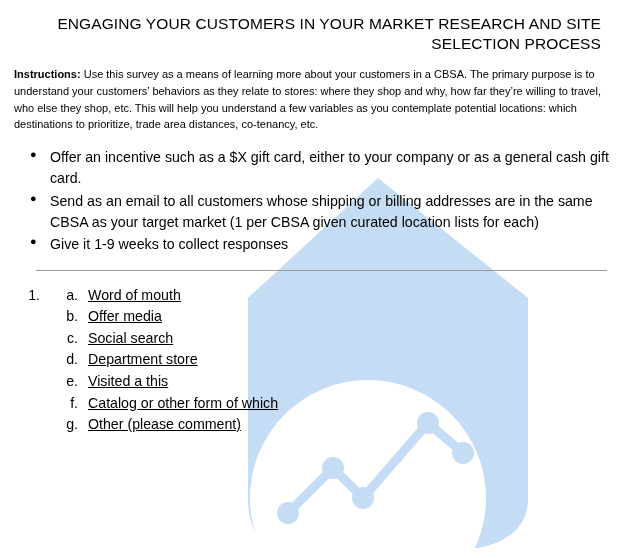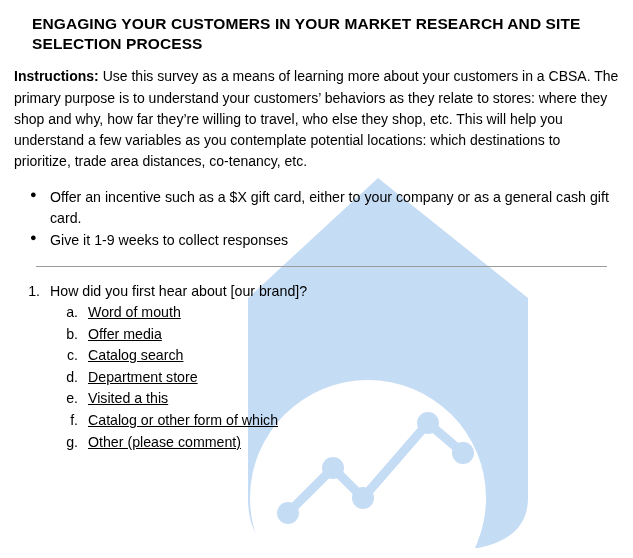--- a/index.html
+++ b/index.html
@@ -29,29 +29,29 @@
 
   #page {
     position: relative;
     z-index: 1;
     padding: 10px 14px 0 14px;
     box-sizing: border-box;
   }
 
   h1#doc-title {
     font-size: 15.5px;
-    font-weight: bold;
-    text-align: left;
+    font-weight: normal;
+    text-align: right;
     line-height: 1.30;
     margin: 4px 18px 12px 18px;
     letter-spacing: 0.1px;
   }
 
   p.body-text {
-    font-size: 14px;
+    font-size: 11px;
     line-height: 1.52;
     margin: 0 0 14px 0;
   }
   p.body-text .lead {
     font-weight: bold;
   }
 
   ul.considerations {
     margin: 0 0 8px 0;
     padding-left: 34px;
@@ -115,32 +115,32 @@
 
 <div id="page">
 
   <h1 id="doc-title">ENGAGING YOUR CUSTOMERS IN YOUR MARKET RESEARCH AND SITE SELECTION PROCESS</h1>
 
   <p class="body-text"><span class="lead">Instructions:</span><span> Use this survey as a means of learning more about your customers in a CBSA. The primary purpose is to understand your customers’ behaviors as they relate to stores: where they shop and why, how far they’re willing to travel, who else they shop, etc. This will help you understand a few variables as you contemplate potential locations: which destinations to prioritize, trade area distances, co-tenancy, etc.</span></p>
 
 
   <ul class="considerations">
     <li>Offer an incentive such as a $X gift card, either to your company or as a general cash gift card.</li>
+    <li>Send as an email to all customers whose shipping or billing addresses are in the same CBSA as your target market (1 per CBSA given curated location lists for each)</li>
     <li>Give it 1-9 weeks to collect responses</li>
   </ul>
 
   <hr class="divider">
 
   <ol class="questions">
     <li>
-      <span>How did you first hear about [our brand]?</span>
       <ol class="sub-answers">
         <li>Word of mouth</li>
         <li>Offer media</li>
-        <li>Catalog search</li>
+        <li>Social search</li>
         <li>Department store</li>
         <li>Visited a this</li>
         <li>Catalog or other form of which</li>
         <li>Other (please comment)</li>
       </ol>
     </li>
 
   </ol>
 
 </div>

